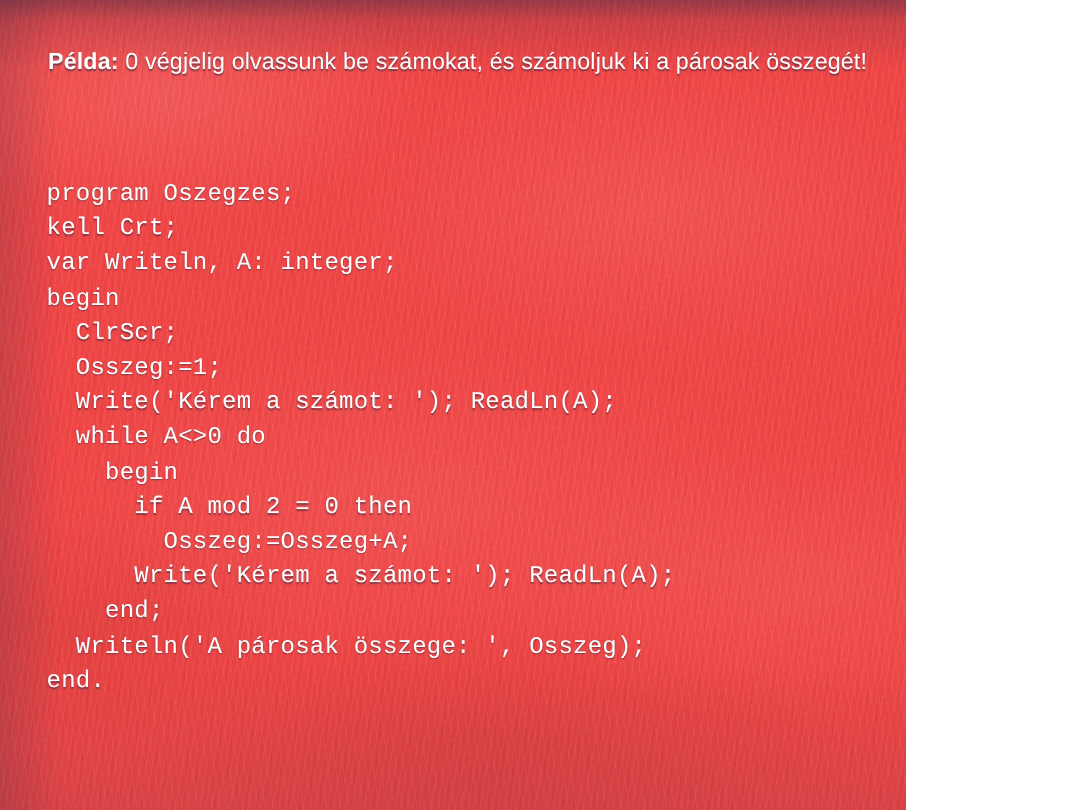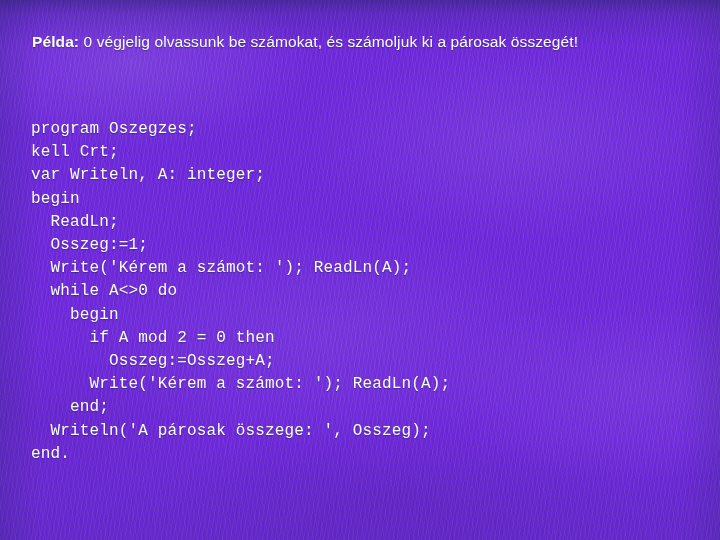--- a/index.html
+++ b/index.html
@@ -8,24 +8,24 @@
   }
   body {
     width: 720px;
     height: 540px;
     overflow: hidden;
     font-family: "Liberation Sans", sans-serif;
   }
 
   #slide {
     position: relative;
-    width: 720px;
+    width: 604px;
     height: 540px;
     box-sizing: border-box;
-    background-color: #6d28d9;
+    background-color: #ef4444;
     overflow: hidden;
   }
 
   
   .bg-layer {
     position: absolute;
     inset: 0;
     pointer-events: none;
   }
   .bg-weave {
@@ -125,21 +125,21 @@
   <div id="content">
 
     <div id="intro">
       <div class="intro-line"><span class="lead">Példa:</span><span> 0 végjelig olvassunk be számokat, és számoljuk ki a párosak összegét!</span></div>
     </div>
 
     <pre id="code"><span class="code-line">program Oszegzes;</span>
 <span class="code-line">kell Crt;</span>
 <span class="code-line">var Writeln, A: integer;</span>
 <span class="code-line">begin</span>
-<span class="code-line">  ReadLn;</span>
+<span class="code-line">  ClrScr;</span>
 <span class="code-line">  Osszeg:=1;</span>
 <span class="code-line">  Write('Kérem a számot: '); ReadLn(A);</span>
 <span class="code-line">  while A&lt;&gt;0 do</span>
 <span class="code-line">    begin</span>
 <span class="code-line">      if A mod 2 = 0 then</span>
 <span class="code-line">        Osszeg:=Osszeg+A;</span>
 <span class="code-line">      Write('Kérem a számot: '); ReadLn(A);</span>
 <span class="code-line">    end;</span>
 <span class="code-line">  Writeln('A párosak összege: ', Osszeg);</span>
 <span class="code-line">end.</span></pre>

